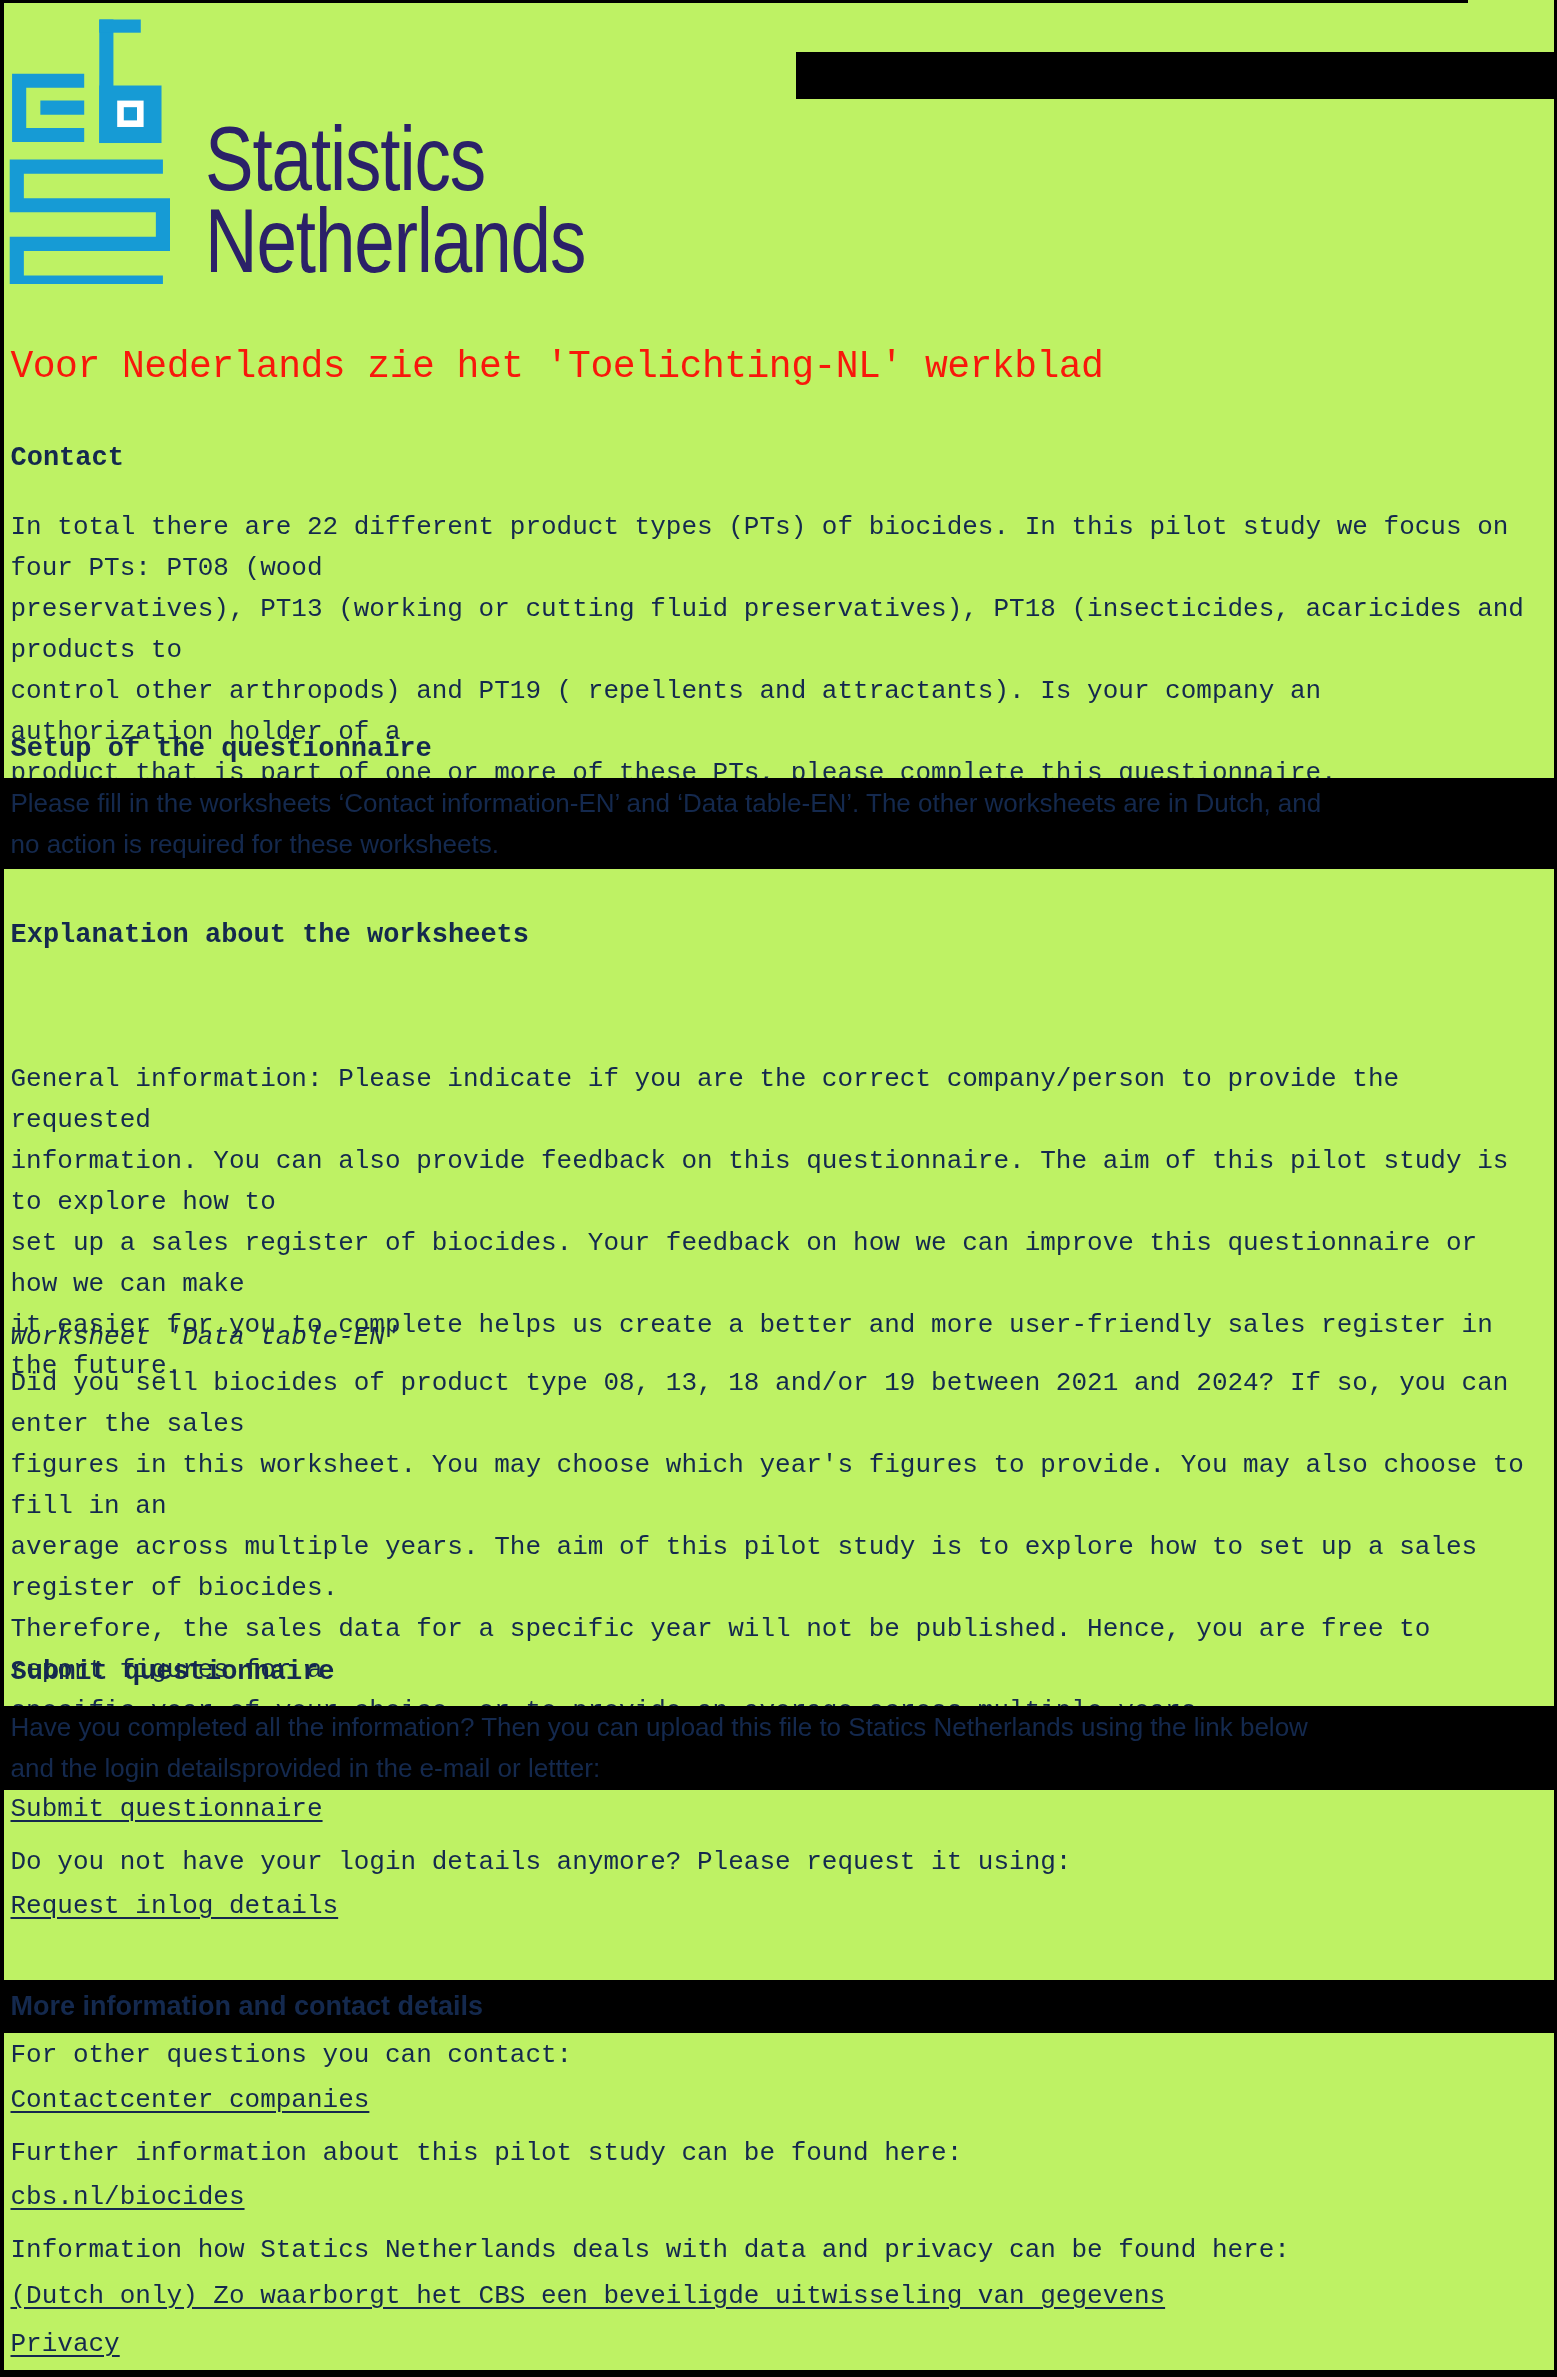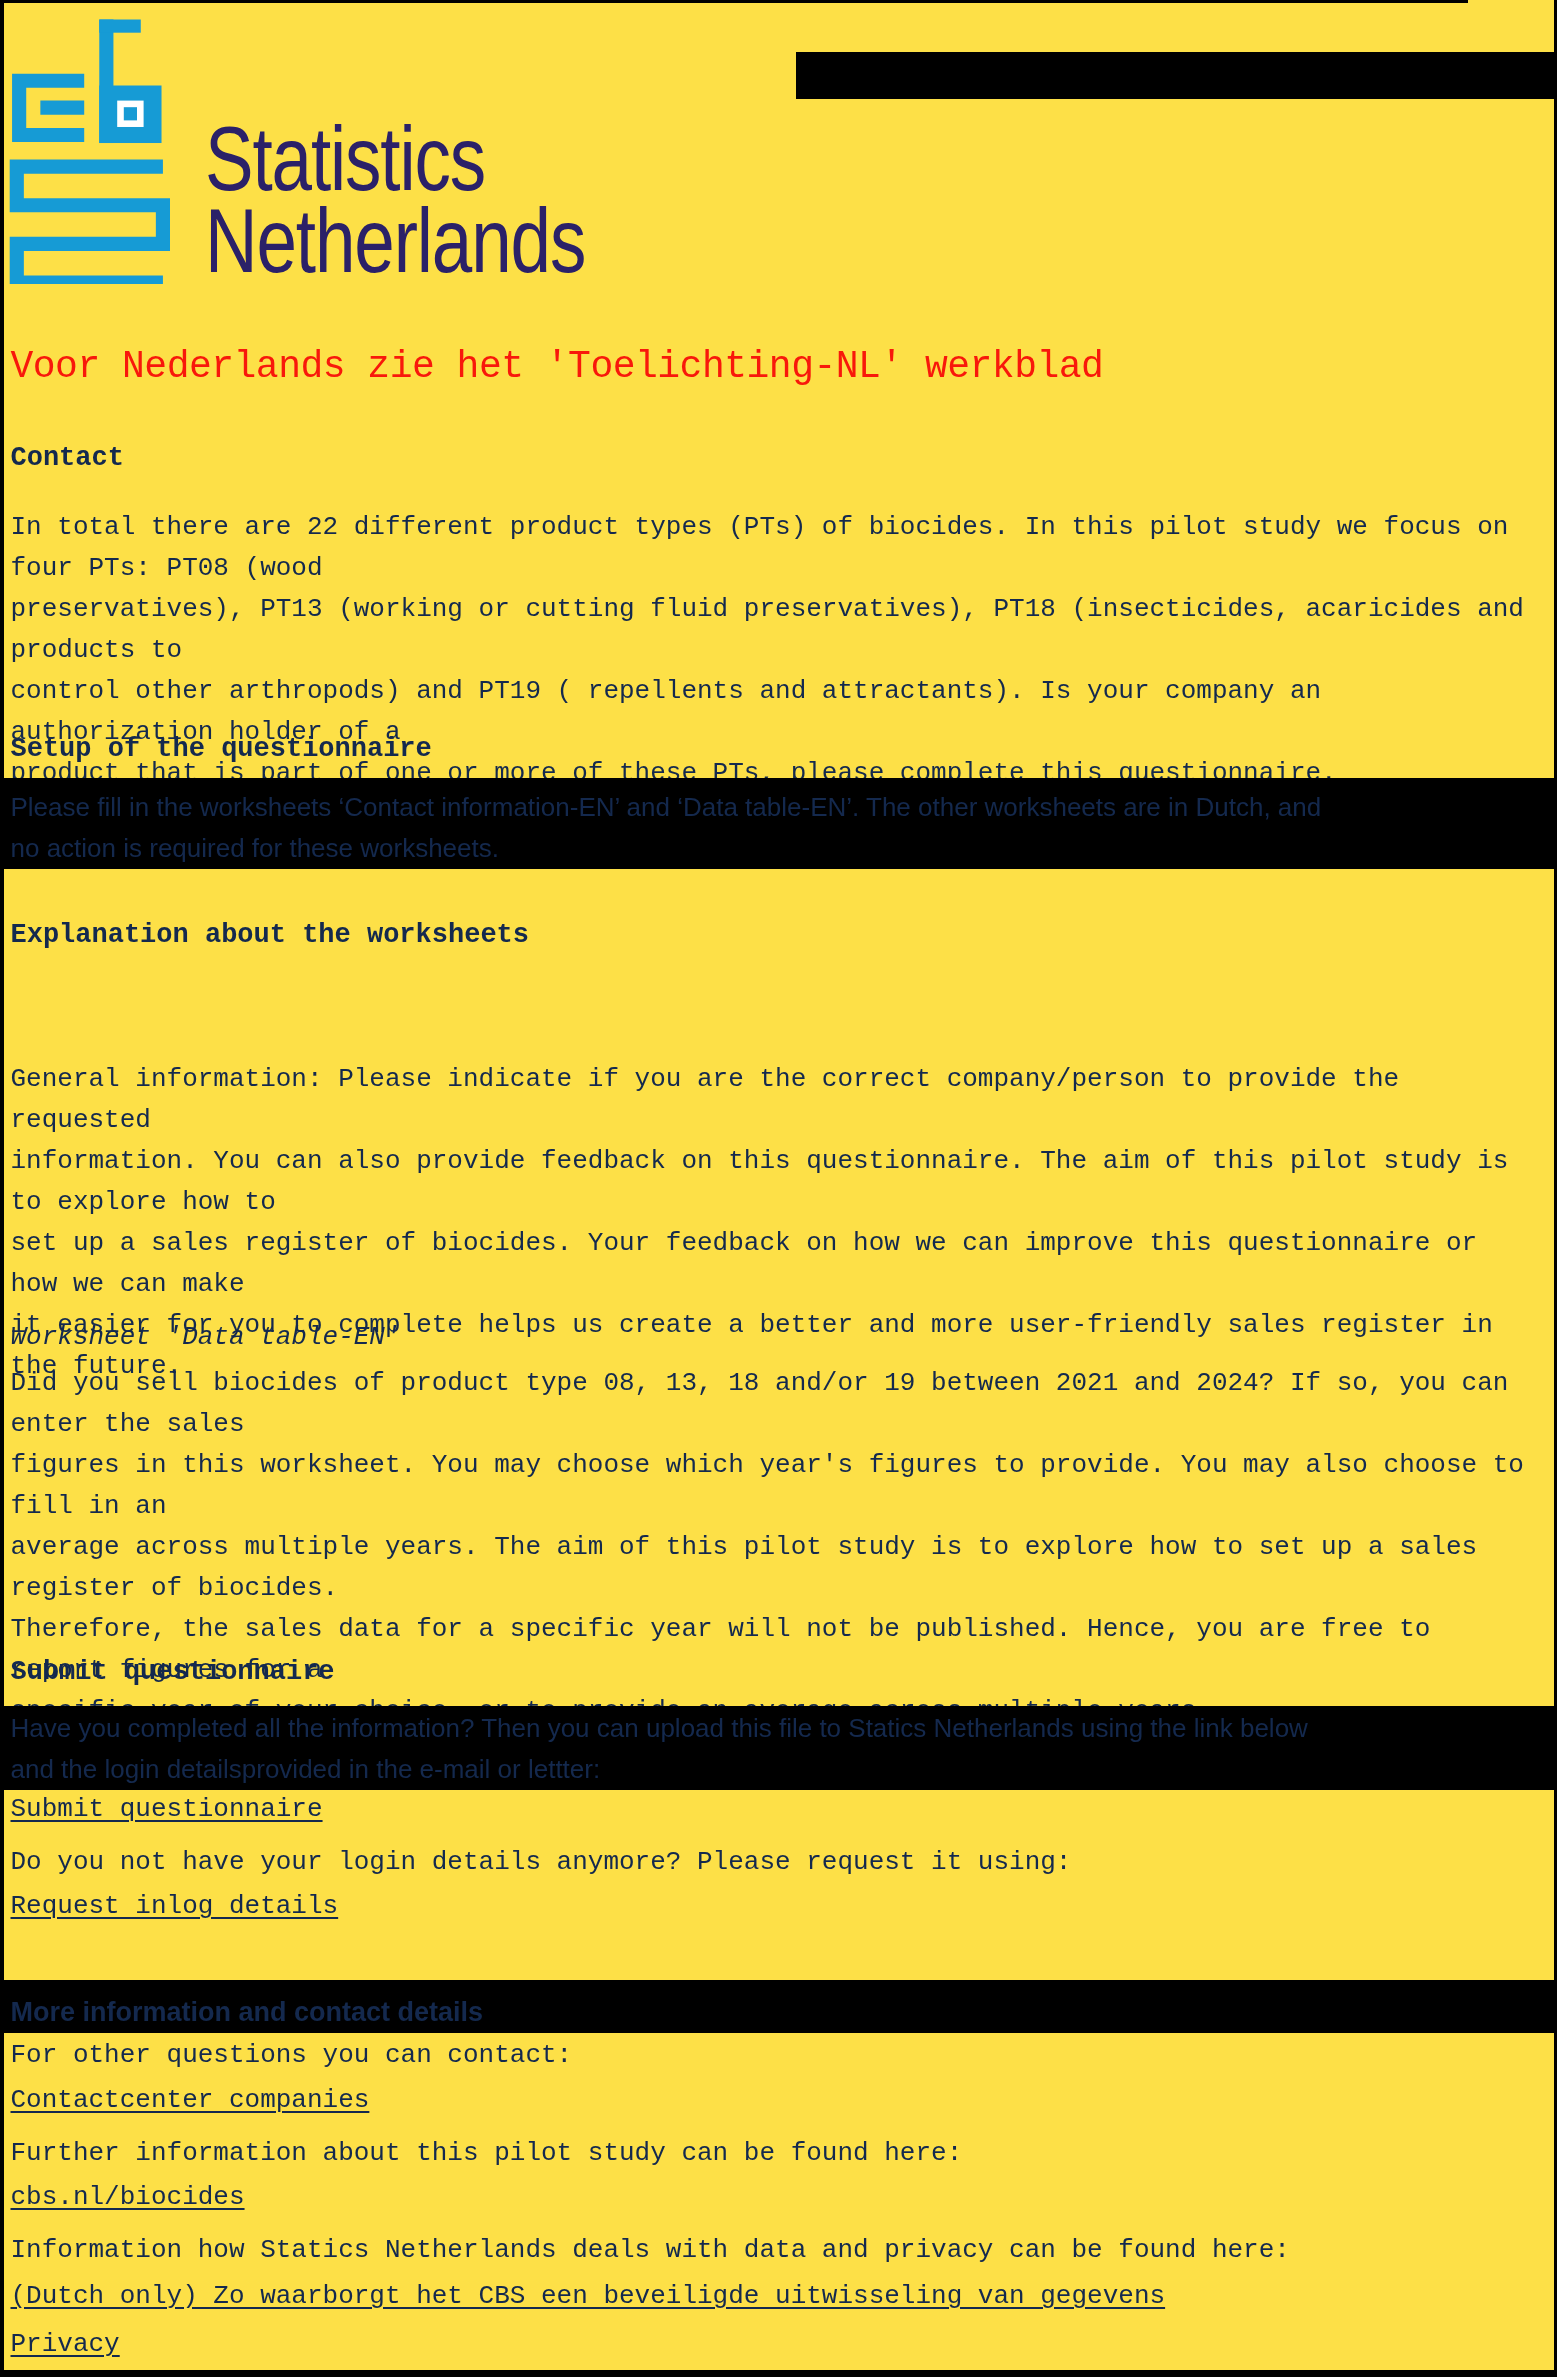--- a/index.html
+++ b/index.html
@@ -5,39 +5,39 @@
   :root{
     --navy:#14294e;
     --indigo:#2b2168;
     --cbs-blue:#169bd5;
     --red:#f8180b;
   }
   html,body{margin:0;padding:0;background:#fff;}
   #page{
     position:relative;
     width:1558px;height:2377px;
-    background:#fde047;
+    background:#bef264;
     font-family:"Liberation Sans",sans-serif;
     color:var(--navy);
     overflow:hidden;
   }
   .abs{position:absolute;left:10.5px;right:29px;font-family:Liberation Mono, monospace;}
   .txt{font-size:26px;line-height:41px;color:var(--navy);white-space:pre-line;}
   .italic{font-style:italic;}
   .heading{font-size:27px;line-height:41px;font-weight:bold;color:var(--navy);}
   .link{
     text-decoration:underline;
     text-decoration-thickness:2.4px;
     text-underline-offset:4.3px;
     cursor:pointer;
   }
   .band{
     position:absolute;left:0;right:0;
     background:#000;
-    display:flex;flex-direction:column;justify-content:flex-end;
+    display:flex;flex-direction:column;justify-content:center;
     padding-left:10.5px;box-sizing:border-box;
   }
   .notice{
     font-size:38px;line-height:46px;
     color:var(--red);letter-spacing:-0.5px;white-space:nowrap;
   }
   .logo-text{
     font-size:91px;line-height:82px;letter-spacing:-1.4px;
     color:var(--indigo);
     transform:scaleX(0.80);transform-origin:0 0;

